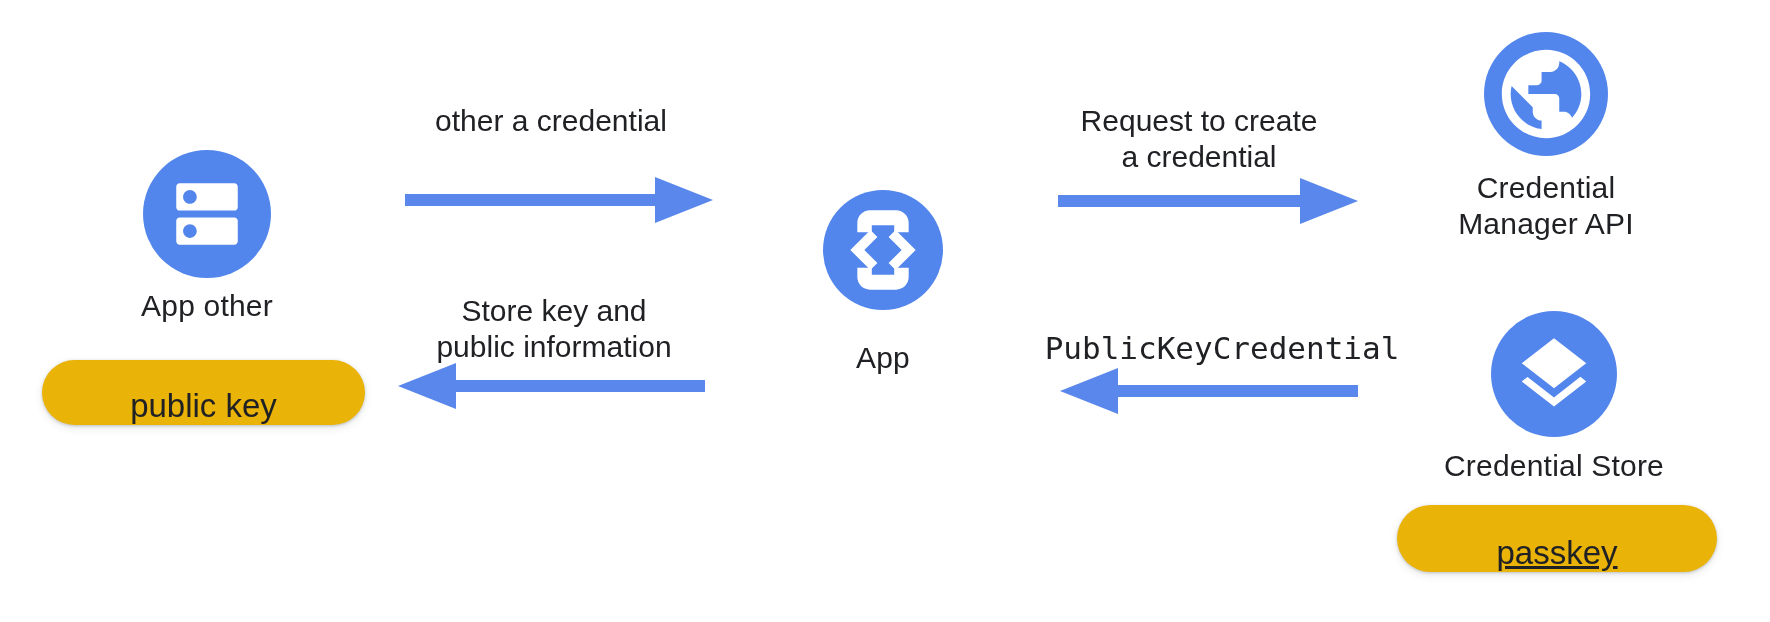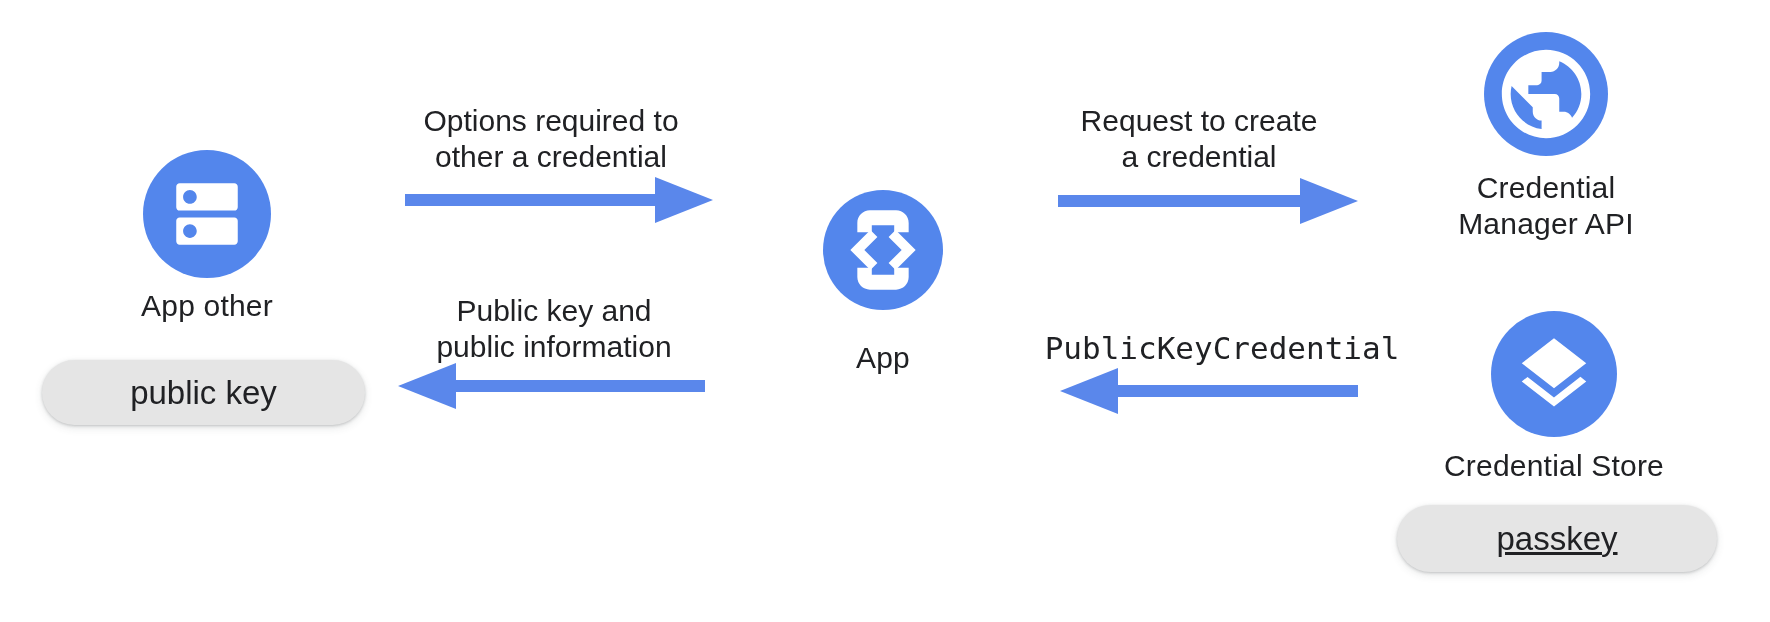--- a/index.html
+++ b/index.html
@@ -37,25 +37,25 @@
   }
   .arrow-label.mono {
     font-family: "DejaVu Sans Mono", monospace;
     font-size: 31px;
     line-height: 36px;
     white-space: nowrap;
   }
   .arrow svg { display: block; }
   .arrow svg rect, .arrow svg polygon { fill: var(--arrow-blue, #5A87EB); }
   .pill {
-    background: #e5e5e5;
+    background: #eab308;
     border-radius: 34px;
     box-shadow: 0 1px 3px rgba(60,64,67,0.25), 0 3px 8px rgba(60,64,67,0.12);
     display: flex;
-    align-items: center;
+    align-items: flex-end;
     justify-content: center;
     font-size: 33px;
     font-weight: 500;
     color: var(--label-color, #202124);
   }
 </style>
 </head>
 <body>
 
 <div class="diagram" style="--node-blue: #5386EC; --arrow-blue: #5A87EB; --label-color: #202124;">
@@ -66,21 +66,20 @@
         <path d="M20 13H4c-.55 0-1 .45-1 1v6c0 .55.45 1 1 1h16c.55 0 1-.45 1-1v-6c0-.55-.45-1-1-1zM7 19c-1.1 0-2-.9-2-2s.9-2 2-2 2 .9 2 2-.9 2-2 2zM20 3H4c-.55 0-1 .45-1 1v6c0 .55.45 1 1 1h16c.55 0 1-.45 1-1V4c0-.55-.45-1-1-1zM7 9c-1.1 0-2-.9-2-2s.9-2 2-2 2 .9 2 2-.9 2-2 2z"></path>
       </svg>
     </span>
   </div>
   <div class="abs node-label" style="left:67px; top:288px; width:280px;">App other</div>
   <div class="abs pill" style="left:42px; top:360px; width:323px; height:65px;">
     <span>public key</span>
   </div>
 
   <div class="abs arrow-label" style="left:381px; top:103px; width:340px;">
-    <div>Options required to</div>
     <div>other a credential</div>
   </div>
   <div class="abs arrow" style="left:405px; top:177px;">
     <svg width="308" height="46" viewBox="0 0 308 46">
       <rect x="0" y="17" width="252" height="12"></rect>
       <polygon points="250,0 308,23 250,46"></polygon>
     </svg>
   </div>
 
   <div class="abs node-circle" style="left:823px; top:190px; width:120px; height:120px;">
@@ -120,21 +119,21 @@
     <div>Manager API</div>
   </div>
   <div class="abs arrow" style="left:1060px; top:368px;">
     <svg width="298" height="46" viewBox="0 0 298 46">
       <rect x="56" y="17" width="242" height="12"></rect>
       <polygon points="58,0 0,23 58,46"></polygon>
     </svg>
   </div>
 
   <div class="abs arrow-label" style="left:384px; top:293px; width:340px;">
-    <div>Public key and</div>
+    <div>Store key and</div>
     <div>public information</div>
   </div>
   <div class="abs arrow" style="left:398px; top:363px;">
     <svg width="307" height="46" viewBox="0 0 307 46">
       <rect x="56" y="17" width="251" height="12"></rect>
       <polygon points="58,0 0,23 58,46"></polygon>
     </svg>
   </div>
 
   <div class="abs node-circle" style="left:1491px; top:311px; width:126px; height:126px;">

